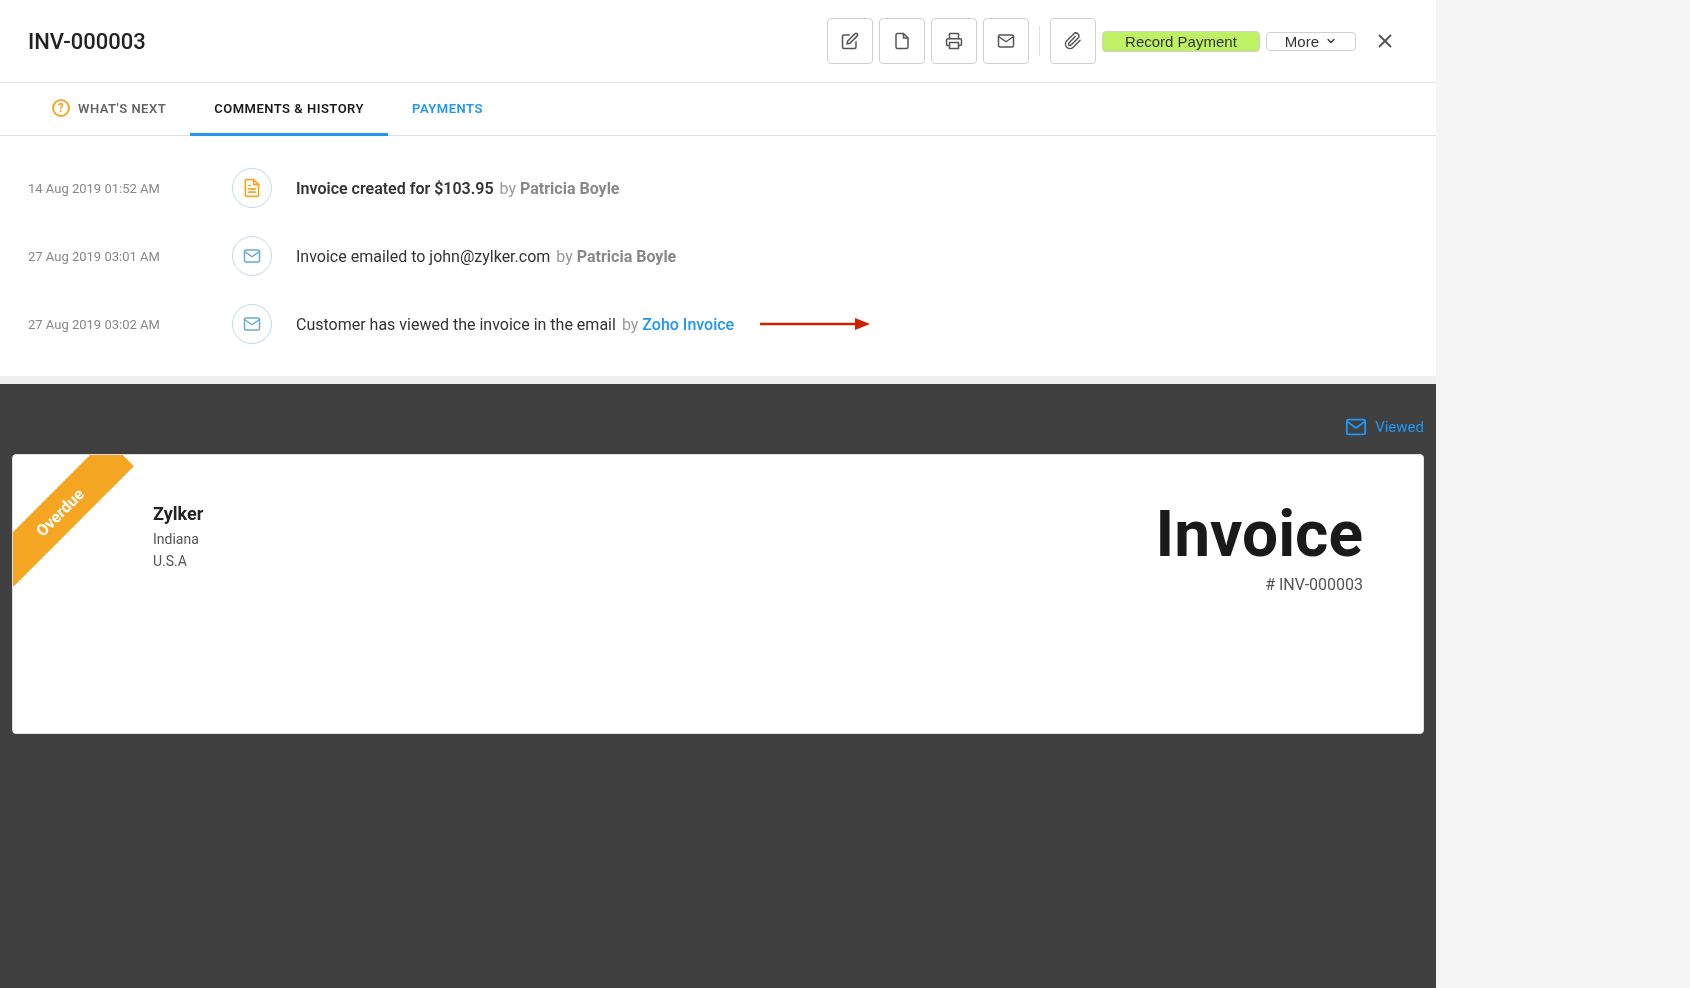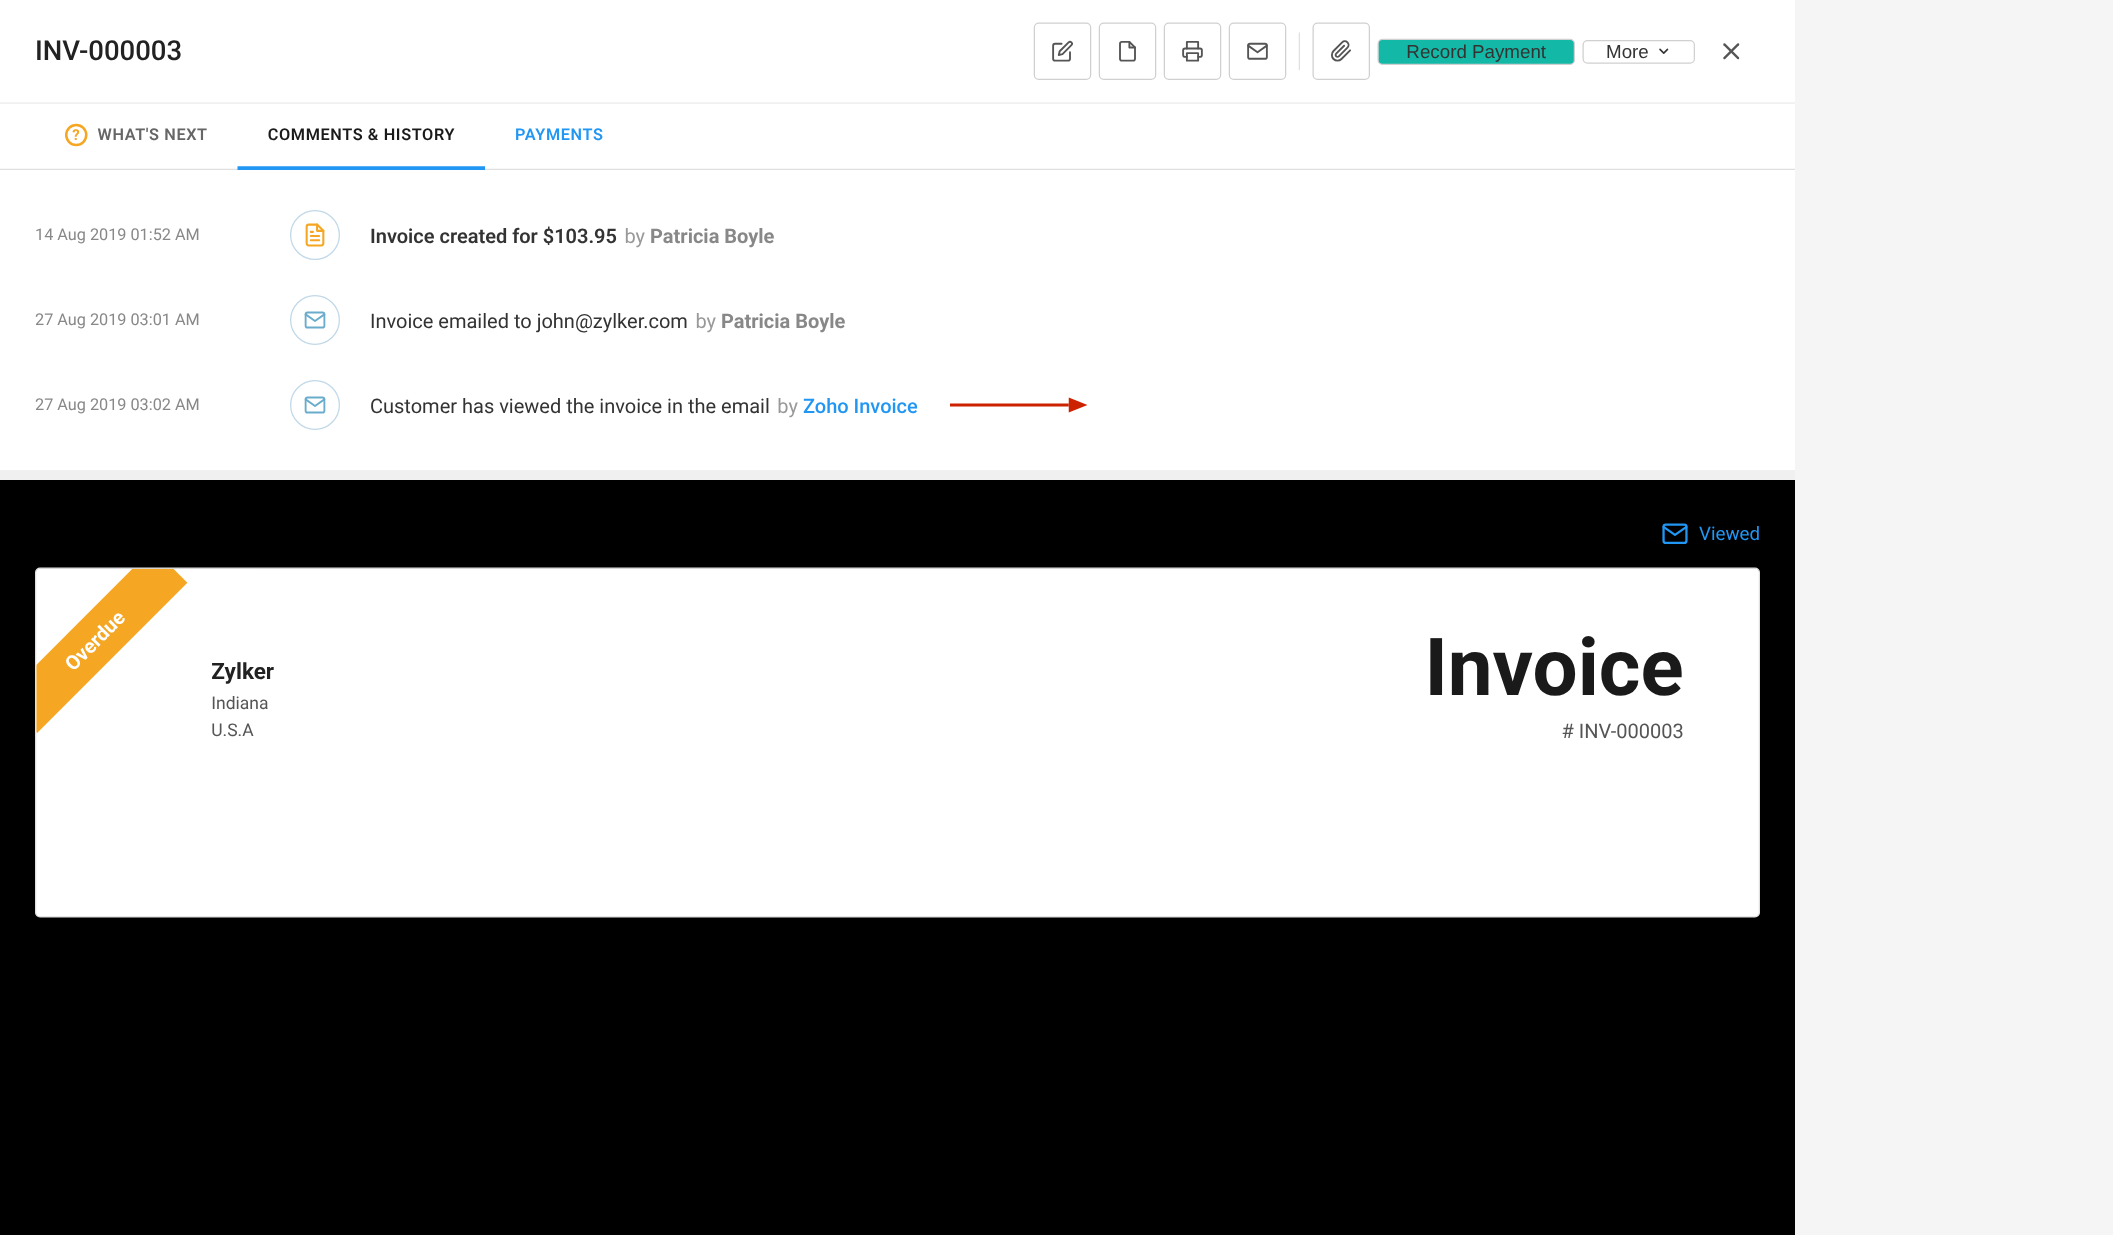--- a/index.html
+++ b/index.html
@@ -5,21 +5,21 @@
     * { box-sizing: border-box; margin: 0; padding: 0; }
     body { font-family: -apple-system, BlinkMacSystemFont, 'Segoe UI', Roboto, sans-serif; background: #f5f5f5; color: #333; }
 
     .page-wrapper { width: 1436px; min-height: 988px; background: #fff; display: flex; flex-direction: column; }
 
     
     .header { display: flex; align-items: center; justify-content: space-between; padding: 18px 28px; border-bottom: 1px solid #e8e8e8; background: #fff; }
     .header-title { font-size: 22px; font-weight: 500; color: #222; }
     .header-actions { display: flex; align-items: center; gap: 6px; }
     .icon-btn { width: 46px; height: 46px; border: 1px solid #d0d0d0; background: #fff; border-radius: 4px; cursor: pointer; display: flex; align-items: center; justify-content: center; color: #555; font-size: 18px; }
-    .btn-primary { padding: 1px 22px; border: 1px solid #d0d0d0; background: #14b8a6; border-radius: 4px; cursor: pointer; font-size: 15px; color: #333; white-space: nowrap; }
+    .btn-primary { padding: 1px 22px; border: 1px solid #d0d0d0; background: #bef264; border-radius: 4px; cursor: pointer; font-size: 15px; color: #333; white-space: nowrap; }
     .btn-more { padding: 0 18px; border: 1px solid #d0d0d0; background: #fff; border-radius: 4px; cursor: pointer; font-size: 15px; color: #333; display: flex; align-items: center; gap: 6px; }
     .btn-close { width: 46px; height: 46px; border: none; background: none; cursor: pointer; display: flex; align-items: center; justify-content: center; font-size: 24px; color: #555; }
     .separator { width: 1px; height: 30px; background: #e0e0e0; margin: 0 4px; }
 
     
     .tabs { display: flex; border-bottom: 1px solid #e0e0e0; padding: 0 28px; background: #fff; }
     .tab { padding: 16px 24px; font-size: 13px; font-weight: 600; cursor: pointer; text-transform: uppercase; letter-spacing: 0.5px; color: #666; border-bottom: 3px solid transparent; margin-bottom: -1px; display: flex; align-items: center; gap: 8px; }
     .tab.active { color: #1a1a1a; border-bottom: 3px solid #2196f3; }
     .tab.payments { color: #2196f3; }
     .tab-icon-question { width: 18px; height: 18px; border-radius: 50%; border: 2px solid #f5a623; color: #f5a623; font-size: 12px; font-weight: bold; display: flex; align-items: center; justify-content: center; }
@@ -39,31 +39,31 @@
     .history-text .by-zoho { color: #2196f3; font-weight: 500; margin-left: 4px; }
 
     
     .arrow-indicator { display: flex; align-items: center; margin-left: 16px; }
 
     
     .add-comment { margin-top: 32px; }
     .add-comment-link { color: #2196f3; font-size: 14px; cursor: pointer; text-decoration: none; }
 
     
-    .invoice-preview-section { background: #000000; padding: 32px 28px; flex: 1; }
+    .invoice-preview-section { background: #404040; padding: 32px 12px; flex: 1; }
     .viewed-badge { display: flex; align-items: center; justify-content: flex-end; gap: 8px; margin-bottom: 16px; color: #2196f3; font-size: 14px; }
 
     
     .invoice-card { background: #fff; border: 1px solid #e0e0e0; border-radius: 4px; padding: 48px 60px; position: relative; overflow: hidden; min-height: 280px; }
     .overdue-ribbon { position: absolute; top: 0; left: 0; width: 160px; height: 160px; overflow: hidden; }
     .overdue-ribbon-inner { position: absolute; top: 38px; left: -38px; width: 170px; padding: 10px 0; background: #f5a623; color: #fff; font-size: 16px; font-weight: 700; text-align: center; transform: rotate(-45deg); transform-origin: center; }
 
     .invoice-body { display: flex; justify-content: space-between; align-items: flex-start; }
     .invoice-company { margin-left: 80px; }
-    .invoice-company-name { font-size: 18px; font-weight: 700; color: #222; margin-top: 24px; }
+    .invoice-company-name { font-size: 18px; font-weight: 700; color: #222; }
     .invoice-company-address { font-size: 14px; color: #555; margin-top: 4px; line-height: 1.6; }
 
     .invoice-title-block { text-align: right; }
     .invoice-big-title { font-size: 64px; font-weight: 700; color: #1a1a1a; line-height: 1; }
     .invoice-number { font-size: 16px; color: #555; margin-top: 8px; }
   </style>
 </head>
 <body>
 
 <div class="page-wrapper">

